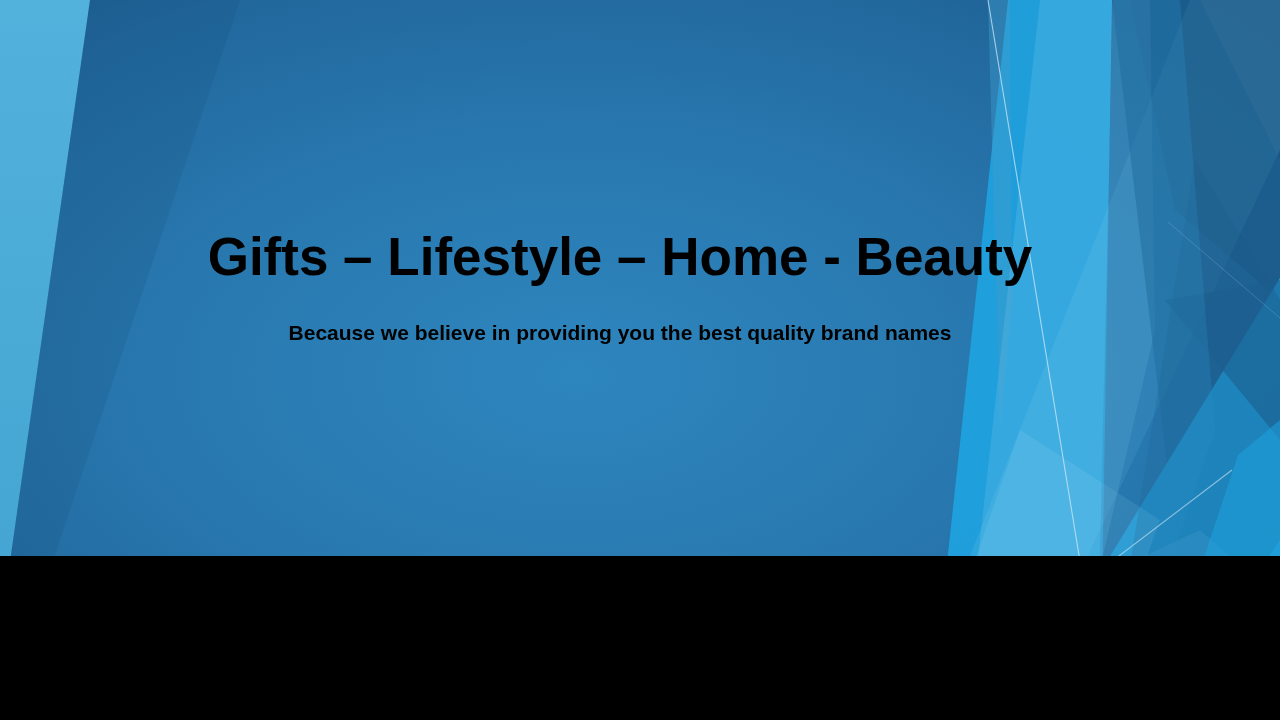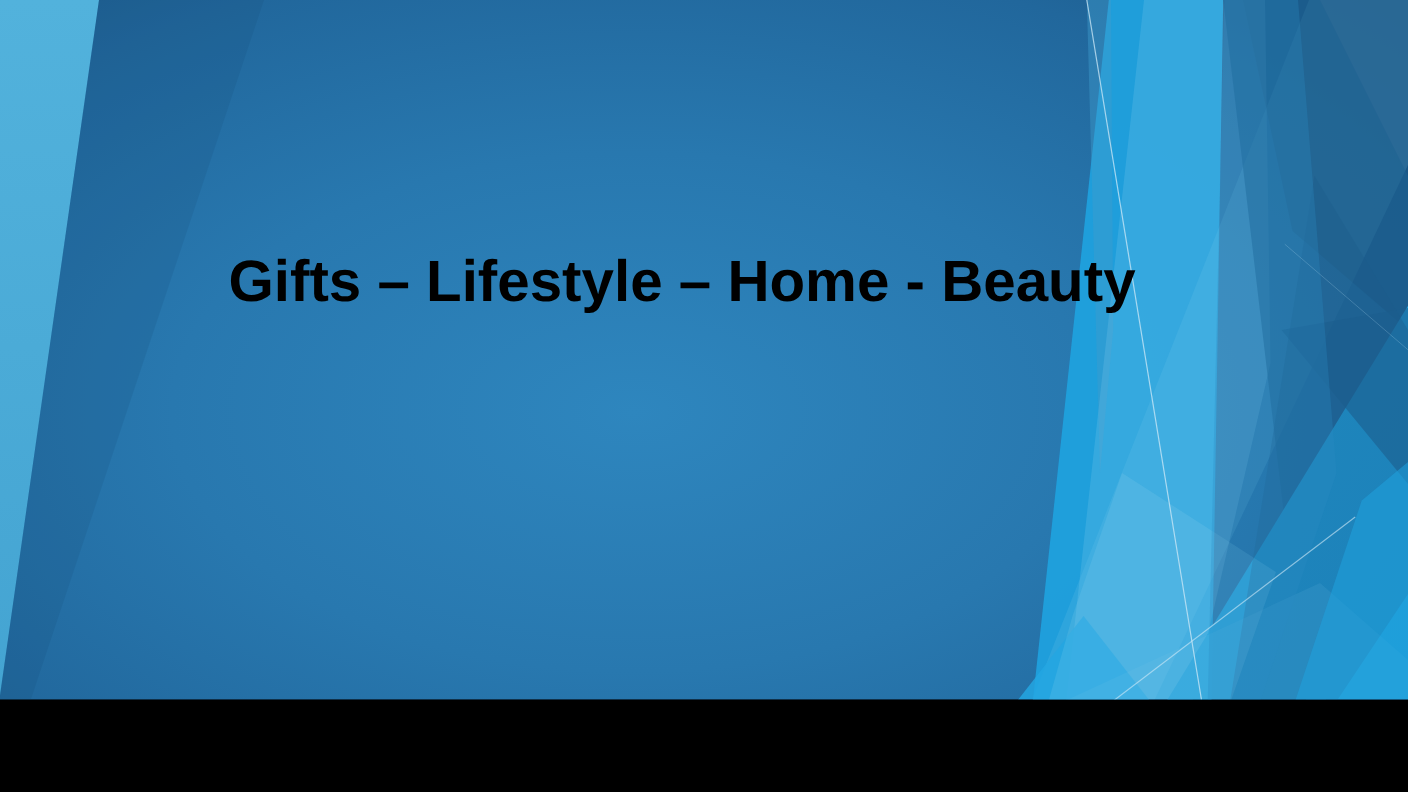--- a/index.html
+++ b/index.html
@@ -4,21 +4,21 @@
 <title>Presentation Slide</title>
 <style>
   html, body {
     margin: 0;
     padding: 0;
     background: #000;
   }
   #slide {
     position: relative;
     width: 1280px;
-    height: 636px;
+    height: 556px;
     overflow: hidden;
     font-family: "Liberation Sans", sans-serif;
     background: #1d5888;
   }
   #bg-svg {
     position: absolute;
     inset: 0;
     width: 1280px;
     height: 720px;
     display: block;
@@ -124,16 +124,19 @@
     <line x1="940" y1="692" x2="1232" y2="470" stroke="#CFE9F7" stroke-width="1.1" opacity="0.62"></line>
     <line x1="1168" y1="222" x2="1280" y2="318" stroke="#BFE3F5" stroke-width="0.9" opacity="0.22"></line>
   </svg>
 
   <div class="text-layer">
 
     <div id="title-block">
       <h1 id="slide-title">Gifts – Lifestyle – Home - Beauty</h1>
     </div>
 
+    <div id="subtitle-block">
+      <p id="slide-subtitle">Because we believe in providing you the best quality brand names</p>
+    </div>
 
   </div>
 
 </div>
 
 </body></html>

